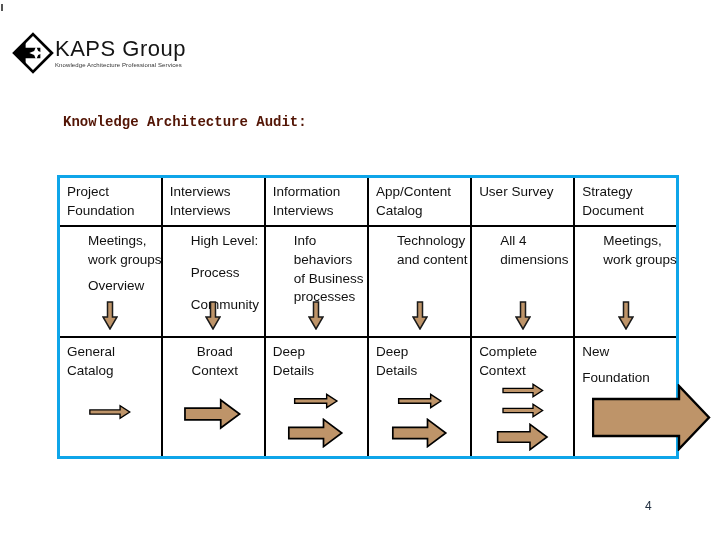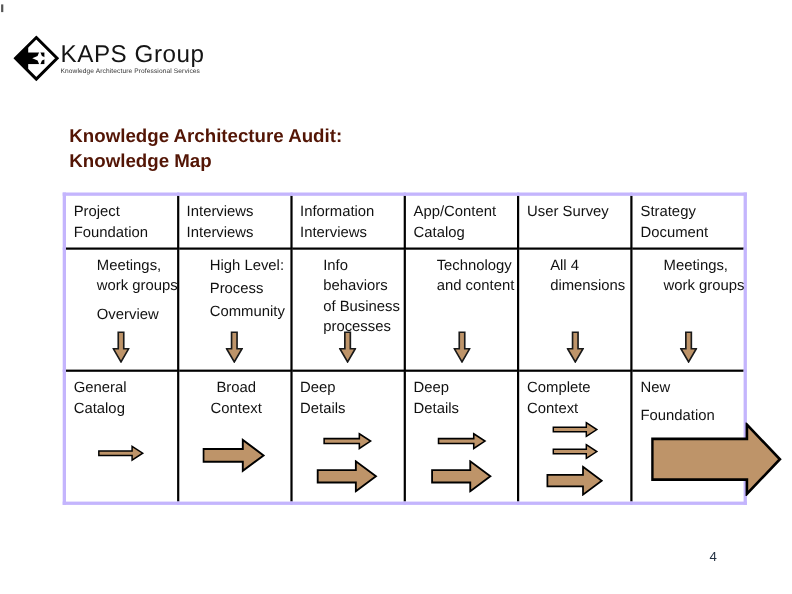--- a/index.html
+++ b/index.html
@@ -10,33 +10,33 @@
   .corner-mark{position:absolute;left:1px;top:4px;width:2px;height:7px;background:#555;}
 
   
   .logo{position:absolute;left:12px;top:32px;display:flex;align-items:flex-start;}
   .logo-icon{width:42px;height:42px;flex:0 0 auto;}
   .logo-textwrap{margin-left:1px;margin-top:5px;}
   .logo-name{font-size:22px;color:#151515;letter-spacing:0.5px;line-height:1.1;}
   .logo-tagline{font-size:6px;color:#333;letter-spacing:0.1px;margin-top:1px;}
 
   
-  .slide-title{position:absolute;left:63px;top:113px;font-size:17px;font-weight:bold;line-height:1.35;}
+  .slide-title{position:absolute;left:63px;top:113px;font-size:14px;font-weight:bold;line-height:1.35;font-family:Liberation Mono, monospace;}
 
   
   table.audit{position:absolute;left:57px;top:175px;width:622px;border-collapse:collapse;
-    table-layout:fixed;border:3px solid #c4b5fd;}
+    table-layout:fixed;border:3px solid #0ea5e9;}
   table.audit td{border:2px solid #000;vertical-align:top;padding:5px 4px 5px 7px;
     font-size:13.5px;line-height:1.38;position:relative;}
   tr.r-header td{height:34px;}
   tr.r-activity td{height:99px;padding-left:28px;}
   tr.r-output td{height:108px;}
   .line{white-space:nowrap;}
   .gap-above{margin-top:7px;}
-  .gap-above-sm{margin-top:2px;}
+  .gap-above-sm{margin-top:13px;}
   td.center-text .cell-text{text-align:center;}
 
   
   .down-arrow-wrap{position:absolute;bottom:6px;left:50%;transform:translateX(-50%);}
   .arrow-stack{position:absolute;bottom:8px;left:50%;transform:translateX(-50%);
     display:flex;flex-direction:column;align-items:center;gap:9px;}
   td.out-0 .arrow-stack{bottom:36px;}
   td.out-1 .arrow-stack{bottom:26px;}
   td.out-4 .arrow-stack{gap:5px;bottom:5px;}
   svg{display:block;}
@@ -60,21 +60,20 @@
     </svg>
   </div>
   <div class="logo-textwrap">
     <div class="logo-name">KAPS Group</div>
     <div class="logo-tagline">Knowledge Architecture Professional Services</div>
   </div>
 </div>
 
 <div class="slide-title" style="color: rgb(83, 21, 5);">
   <div>Knowledge Architecture Audit:</div>
-  <div>Knowledge Map</div>
 </div>
 
 <table class="audit">
 
   <tbody>
       <tr class="r-header">
     <td>
           <div class="cell-text">Project Foundation</div>
         </td>
     <td>

